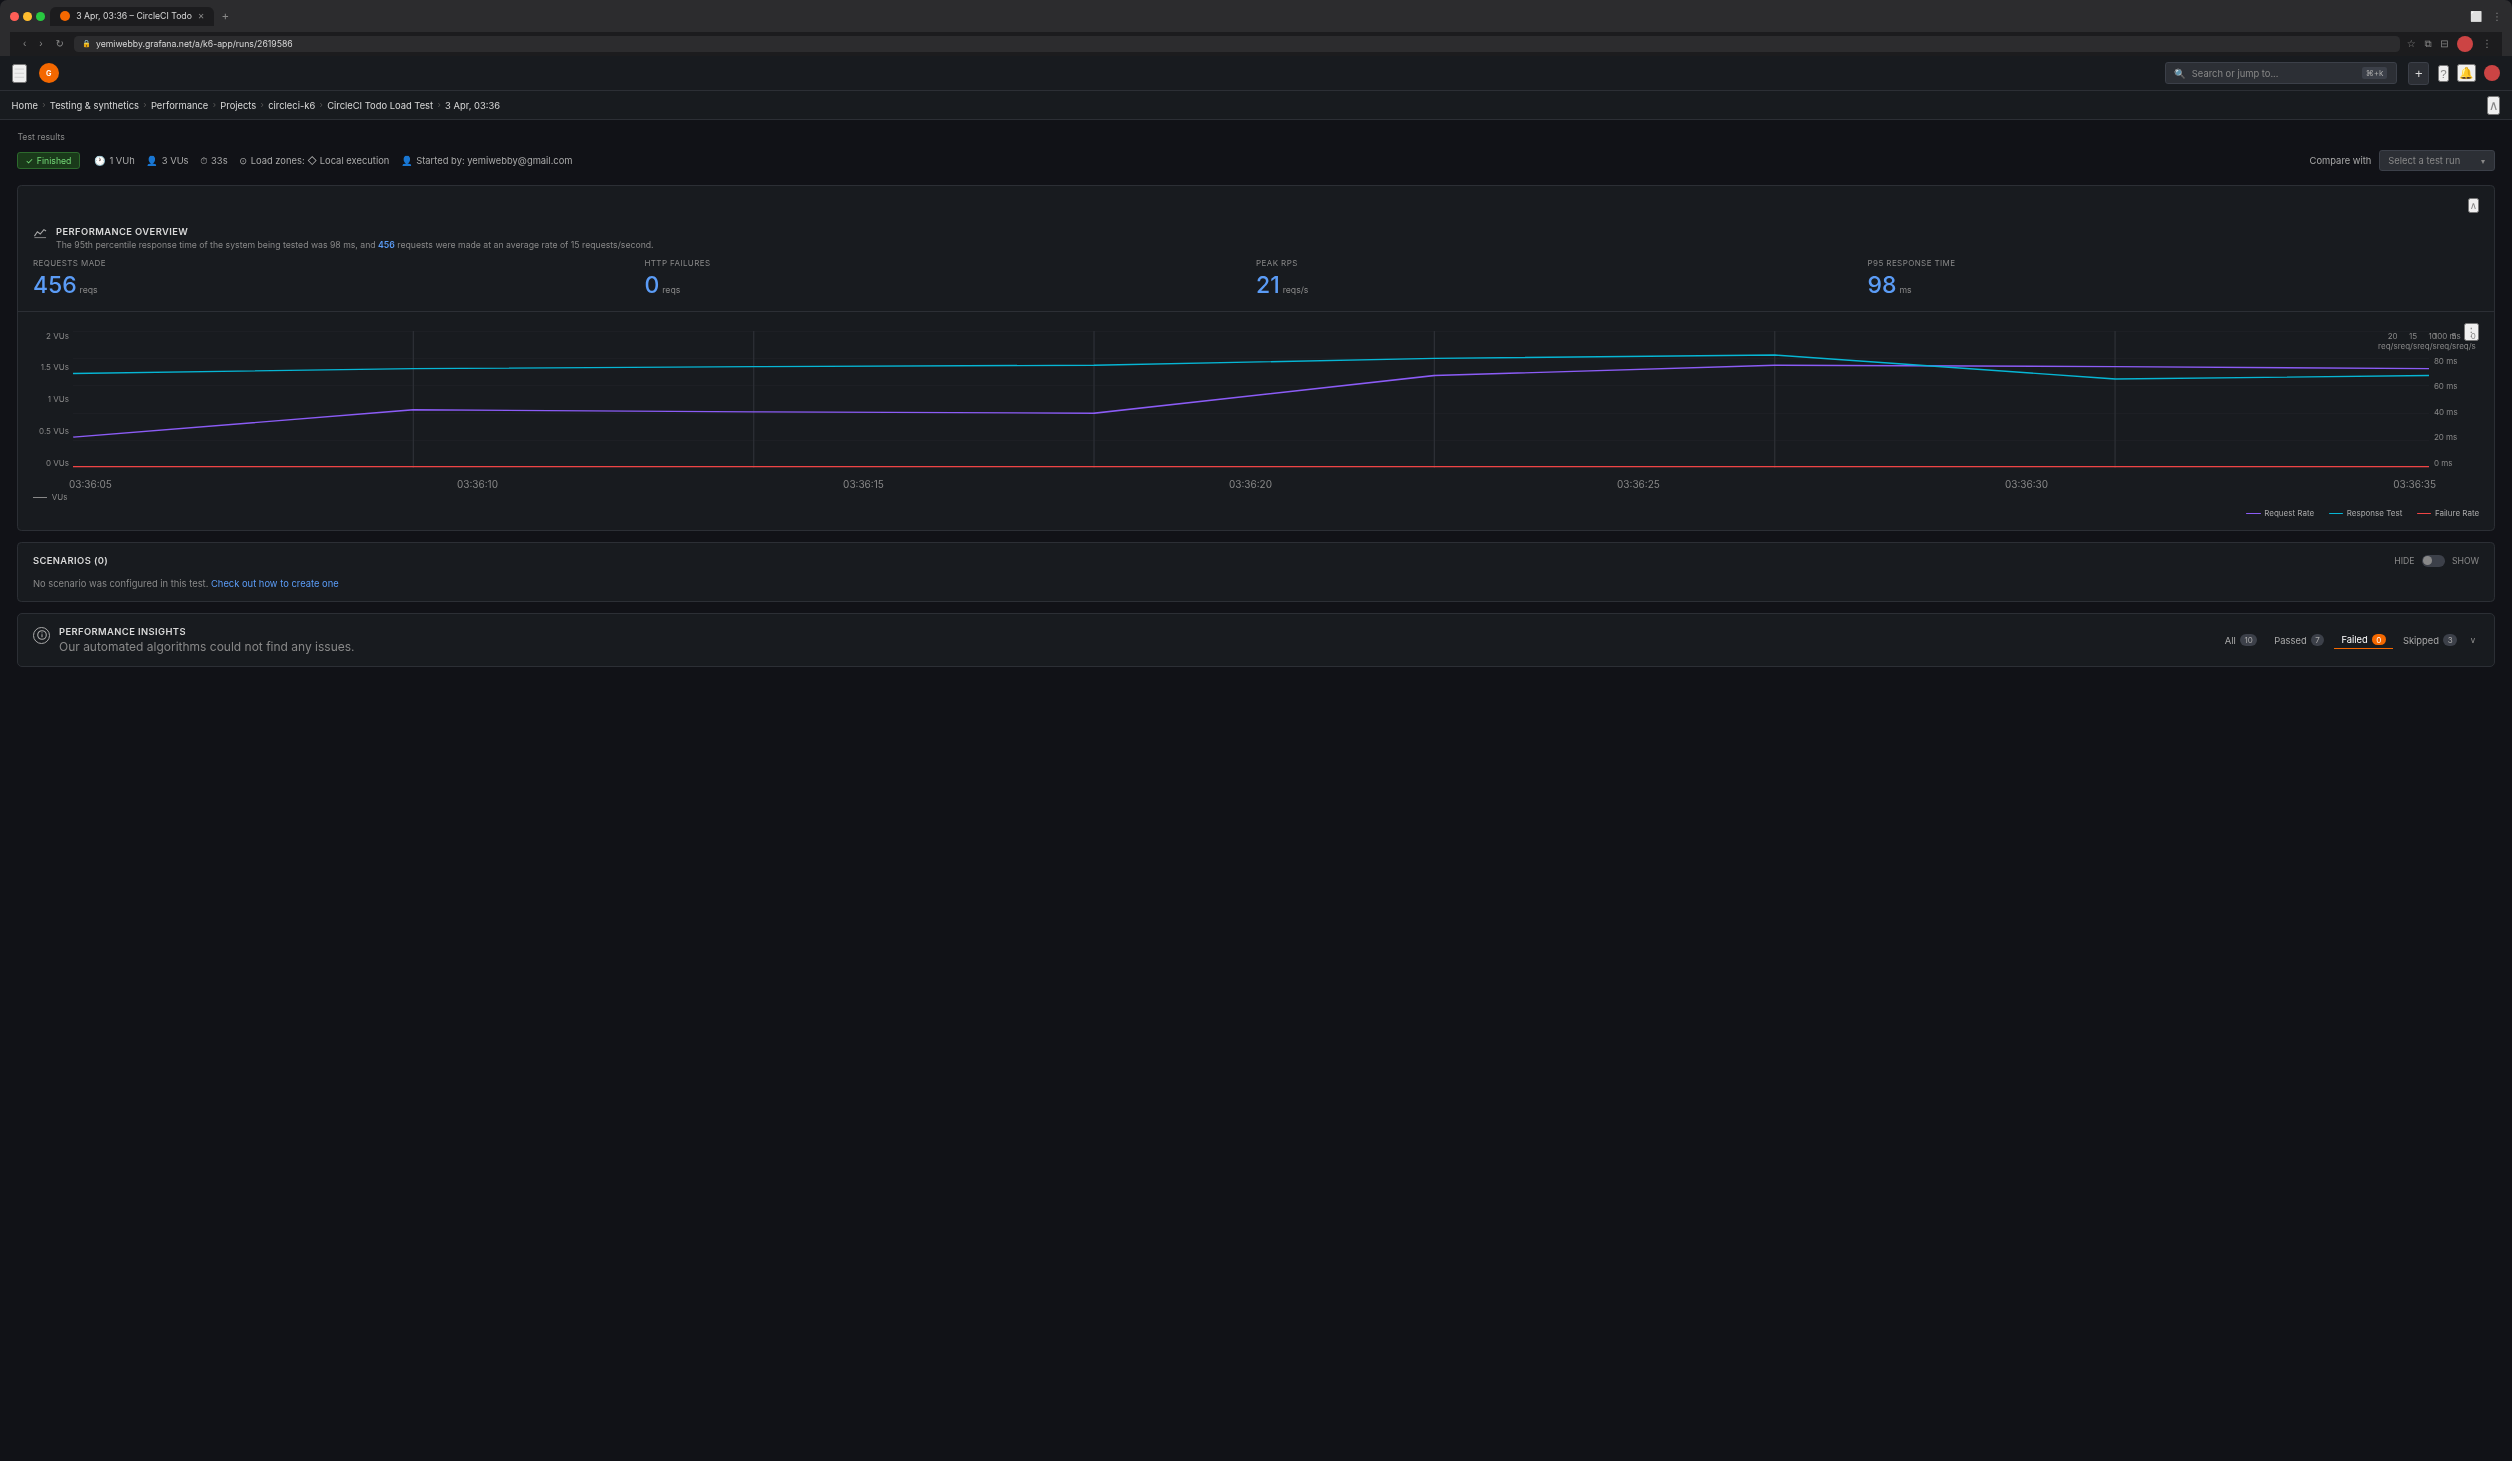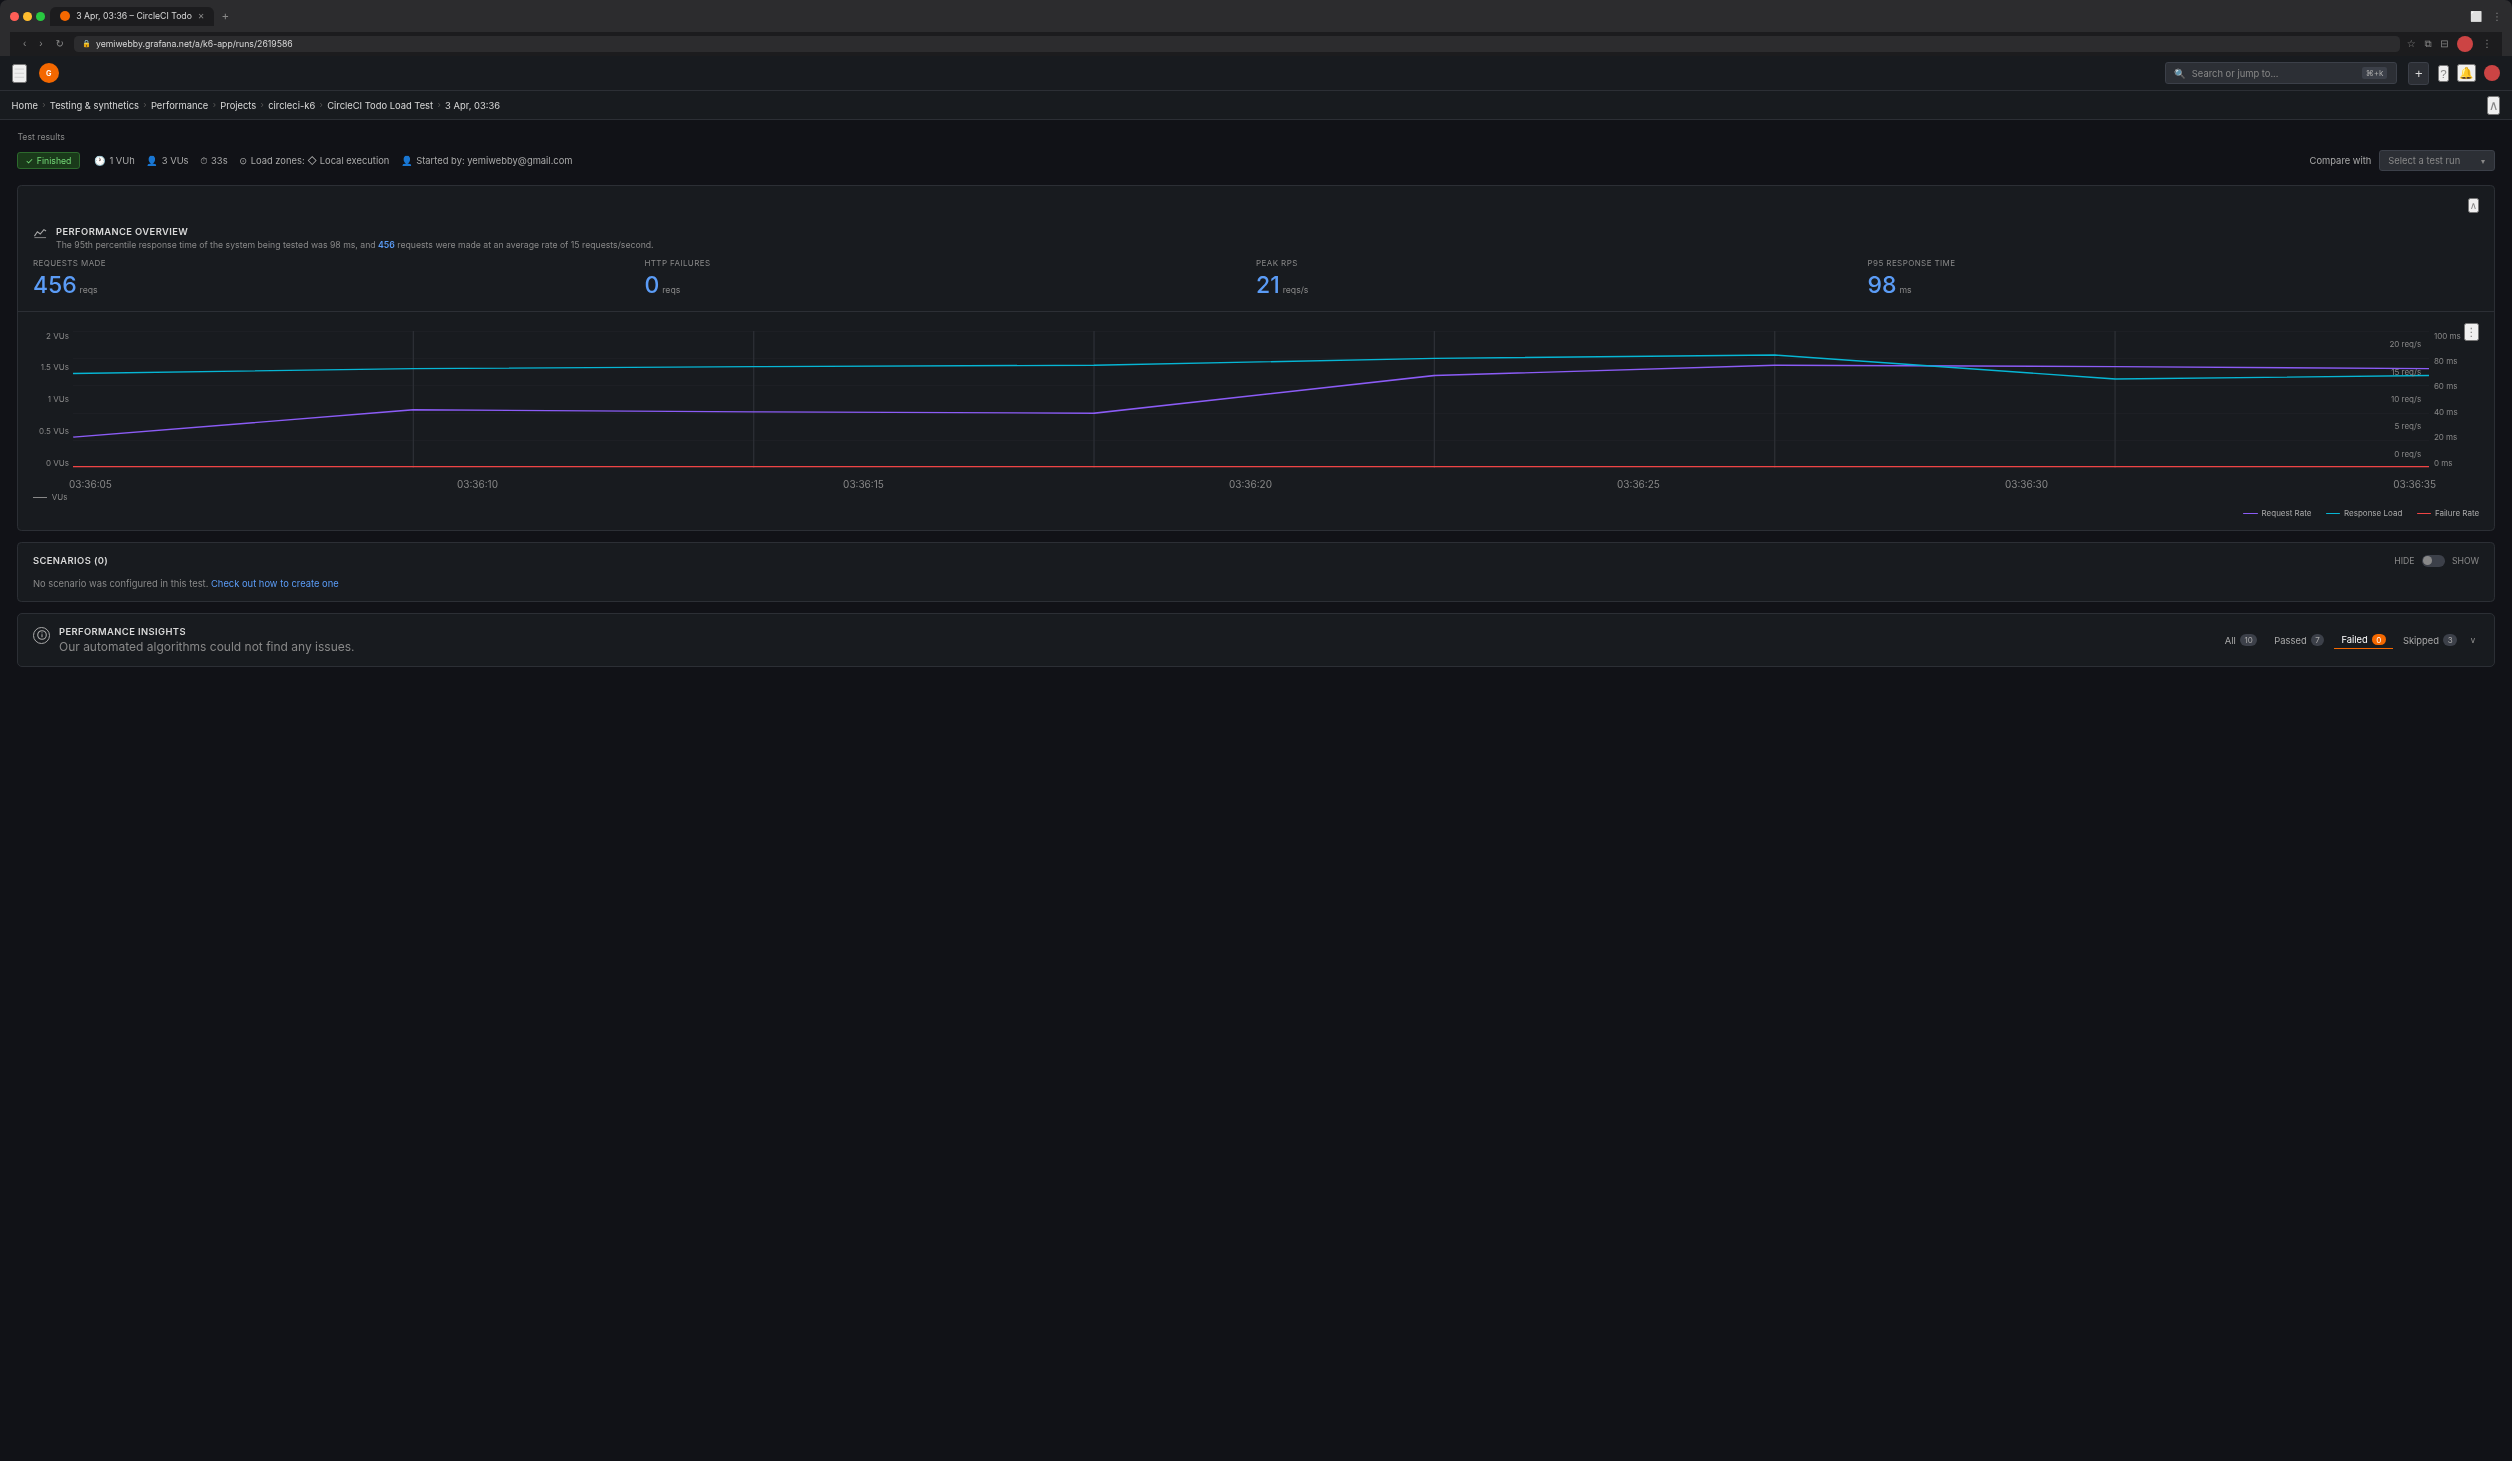--- a/index.html
+++ b/index.html
@@ -777,21 +777,21 @@
           </div>
 
           <div class="y-axis-right" style="position:absolute;right:0;top:0;bottom:22px;width:51px;display:flex;flex-direction:column;justify-content:space-between;font-size:8px;color:#888;padding-left:5.8px;">
             <span>100 ms</span>
             <span>80 ms</span>
             <span>60 ms</span>
             <span>40 ms</span>
             <span>20 ms</span>
             <span>0 ms</span>
           </div>
-          <div style="position:absolute;right:58px;top:0;bottom:22px;width:43px;display:flex;flex-direction:column;justify-content:space-around;font-size:8px;color:#888;text-align:right;">
+          <div style="position:absolute;right:58px;top:0;bottom:22px;width:43px;display:flex;justify-content:space-around;font-size:8px;color:#888;text-align:right;">
             <span>20 req/s</span>
             <span>15 req/s</span>
             <span>10 req/s</span>
             <span>5 req/s</span>
             <span>0 req/s</span>
           </div>
 
           <div class="x-axis">
             <span>03:36:05</span>
             <span>03:36:10</span>
@@ -808,21 +808,21 @@
           <span>VUs</span>
         </div>
 
         <div class="chart-legend">
           <div class="legend-item">
             <div class="legend-line" style="background:#8b5cf6;"></div>
             <span>Request Rate</span>
           </div>
           <div class="legend-item">
             <div class="legend-line" style="background:#06b6d4;"></div>
-            <span>Response Load</span>
+            <span>Response Test</span>
           </div>
           <div class="legend-item">
             <div class="legend-line" style="background:#ef4444;"></div>
             <span>Failure Rate</span>
           </div>
         </div>
       </div>
     </div>
 
     <div class="card">

